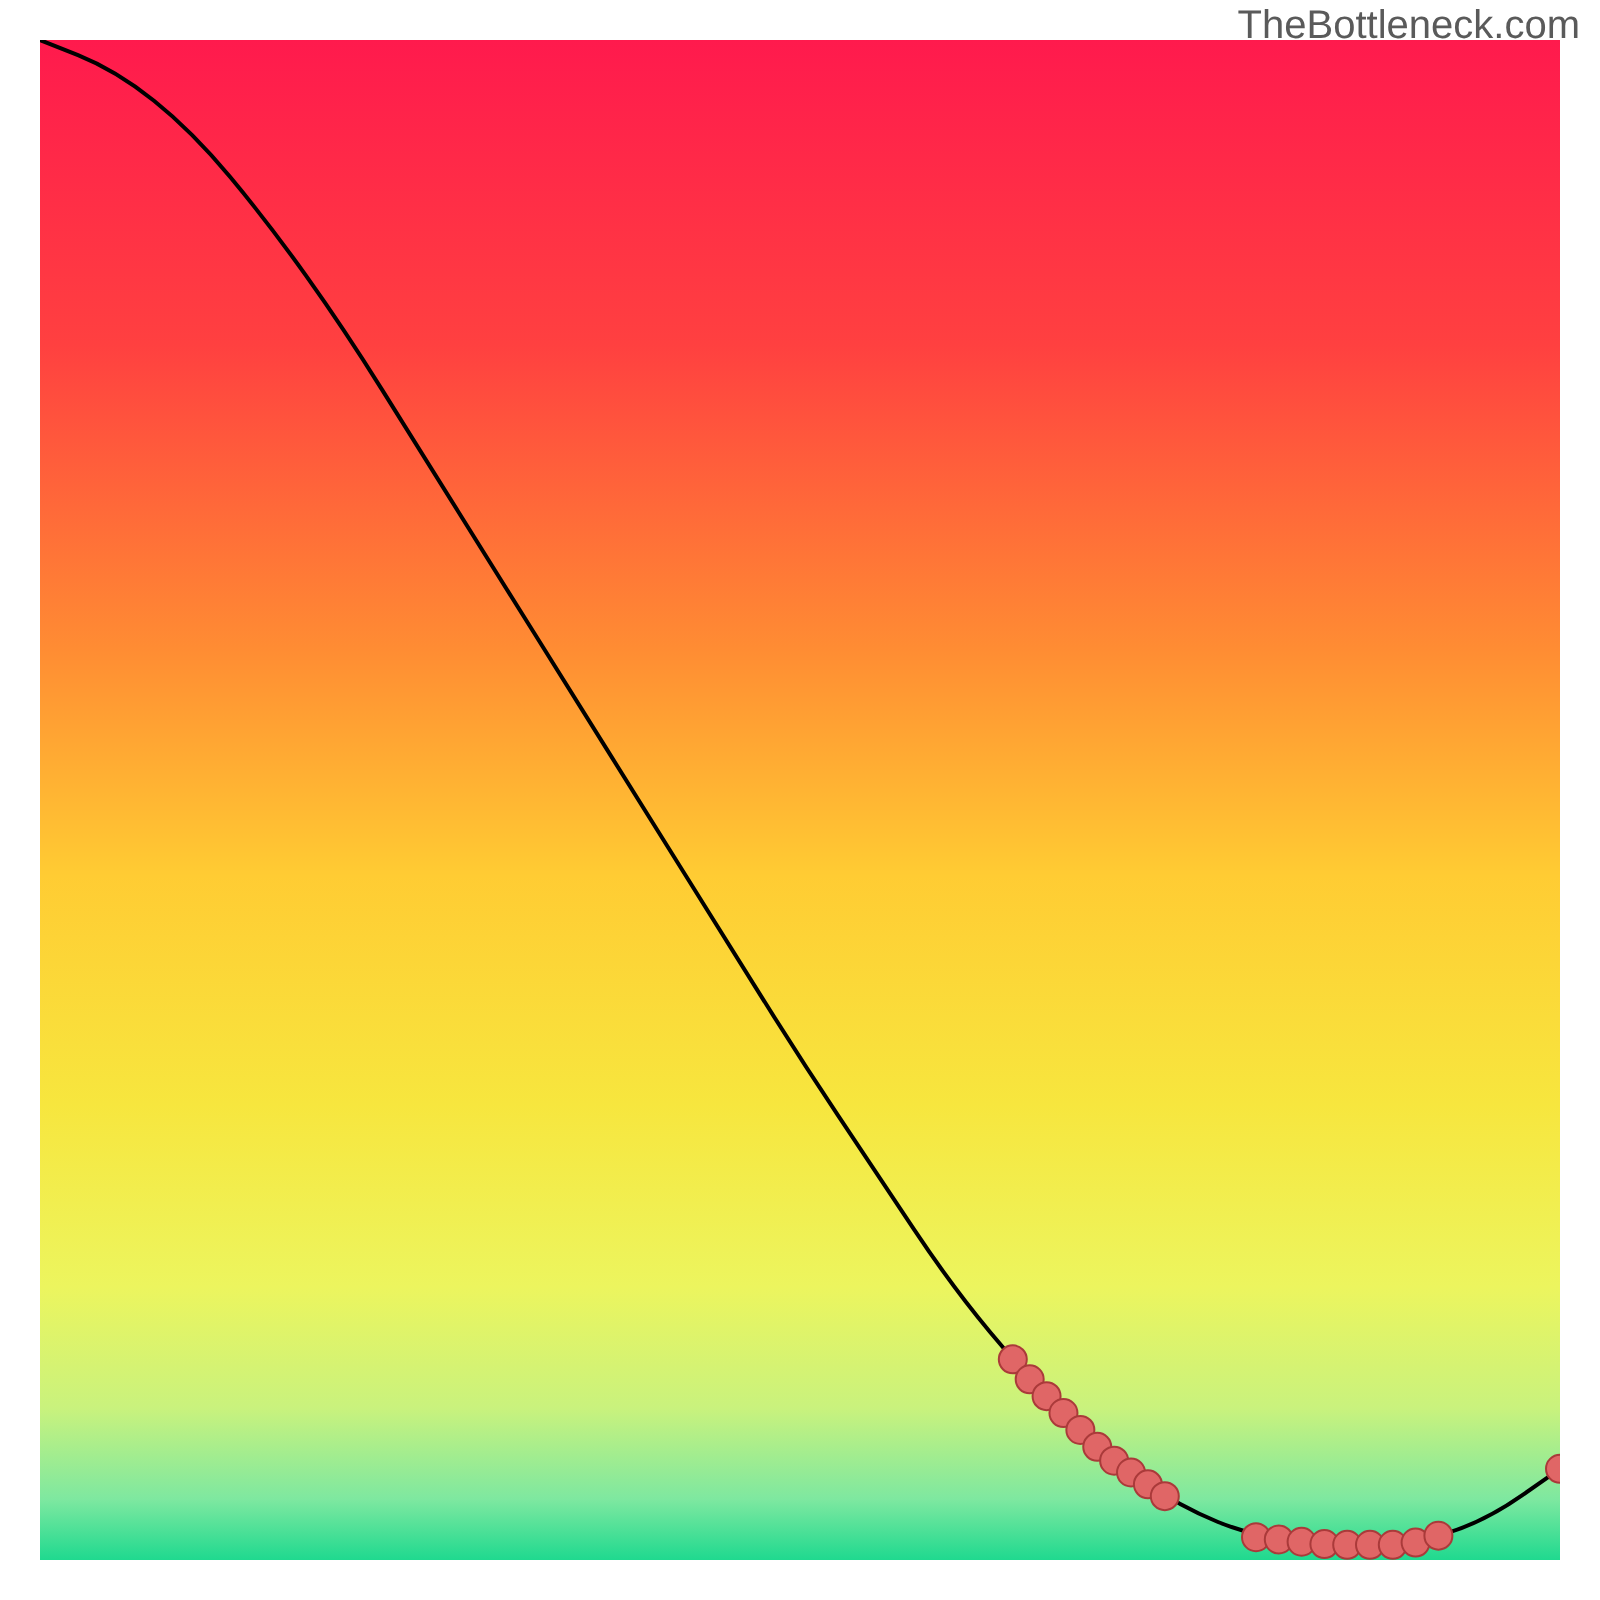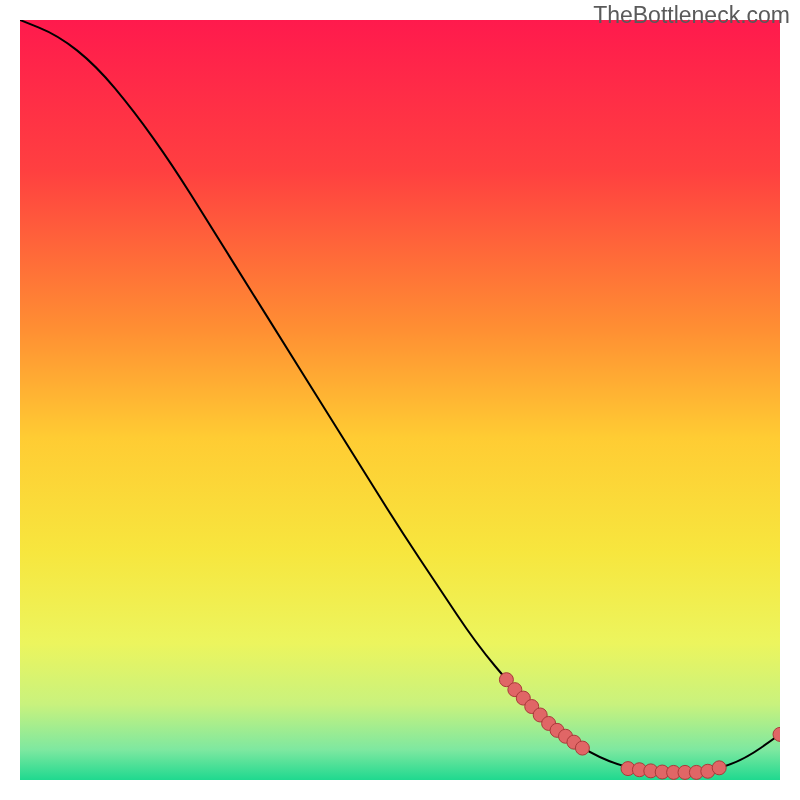--- a/index.html
+++ b/index.html
@@ -13,21 +13,21 @@
   .chart-container {
     position: relative;
     width: 800px;
     height: 800px;
   }
   .watermark {
     position: absolute;
     top: 2px;
     right: 10px;
     font-family: Arial, Helvetica, sans-serif;
-    font-size: 23px;
+    font-size: 20px;
     color: #5a5a5a;
     z-index: 10;
   }
   svg.plot {
     position: absolute;
     left: 20px;
     top: 20px;
     width: 760px;
     height: 760px;
   }

